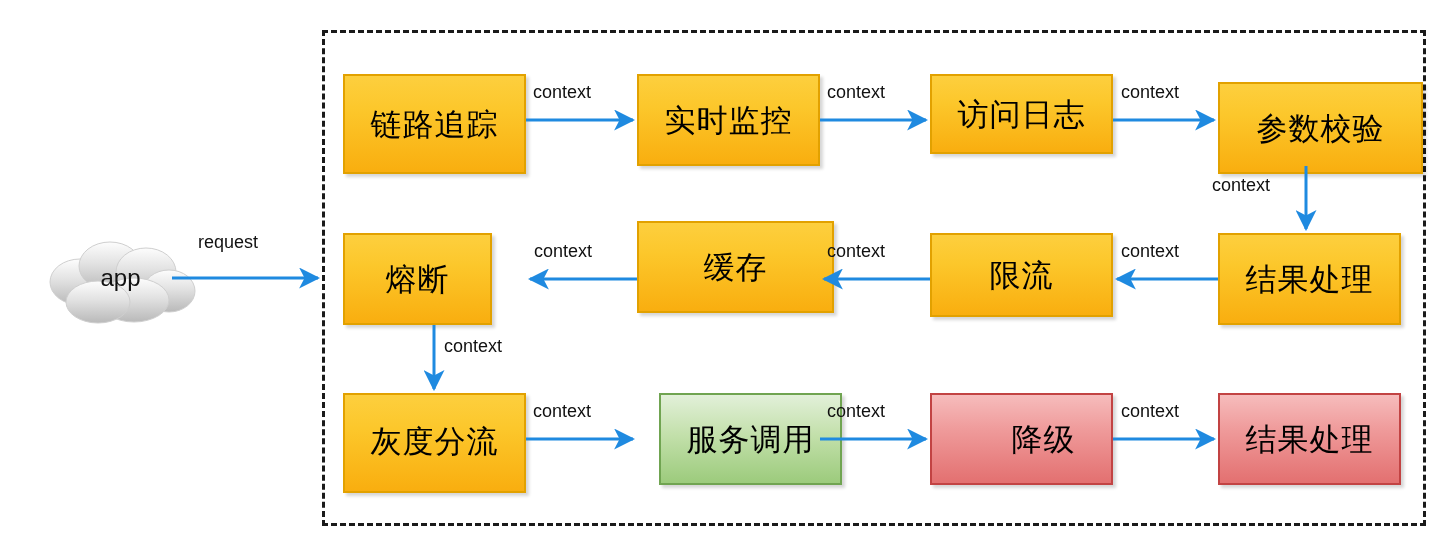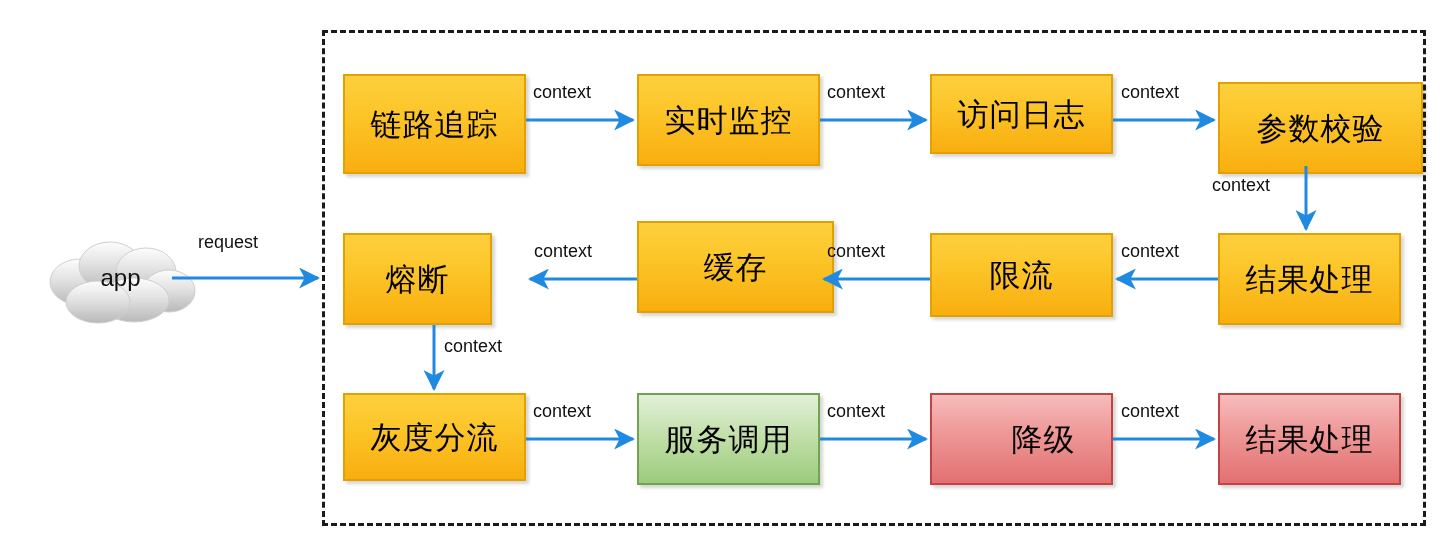--- a/index.html
+++ b/index.html
@@ -33,20 +33,21 @@
     white-space:nowrap;
     line-height:1;
   }
   .node.orange{
     background:linear-gradient(180deg,#fdcf3e 0%,#fcc72b 35%,#f9ae0f 100%);
     border-color:#e2a100;
   }
   .node.green{
     background:linear-gradient(180deg,#e2f0d9 0%,#c3e0ab 45%,#9ccb7c 100%);
     border-color:#70a451;
+    margin-left:22px;
   }
   .node.red{
     background:linear-gradient(180deg,#f6bcbc 0%,#ef9a9a 40%,#e37070 100%);
     border-color:#c24343;
   }
 
   
   .cloud{
     position:absolute;
     display:flex;align-items:center;justify-content:center;
@@ -106,21 +107,21 @@
   <div class="node orange" style="left:1218px;top:82px;width:205px;height:92px;">参数校验</div>
 
   <div class="node orange" style="left:1218px;top:233px;width:183px;height:92px;">结果处理</div>
 
   <div class="node orange" style="left:930px;top:233px;width:183px;height:84px;">限流</div>
 
   <div class="node orange" style="left:637px;top:221px;width:197px;height:92px;">缓存</div>
 
   <div class="node orange" style="left:343px;top:233px;width:149px;height:92px;">熔断</div>
 
-  <div class="node orange" style="left:343px;top:393px;width:183px;height:88px;">灰度分流</div>
+  <div class="node orange" style="left:343px;top:393px;width:183px;height:100px;font-family:Liberation Mono, monospace;">灰度分流</div>
 
   <div class="node green" style="left:637px;top:393px;width:183px;height:92px;">服务调用</div>
 
   <div class="node red" style="left:930px;top:393px;width:183px;height:92px;padding-left:44px;">降级</div>
 
   <div class="node red" style="left:1218px;top:393px;width:183px;height:92px;">结果处理</div>
 
   <svg id="edges">
     <defs>
       <marker id="ar" viewBox="0 0 10 10" refX="9" refY="5" markerWidth="7" markerHeight="7" orient="auto-start-reverse">

